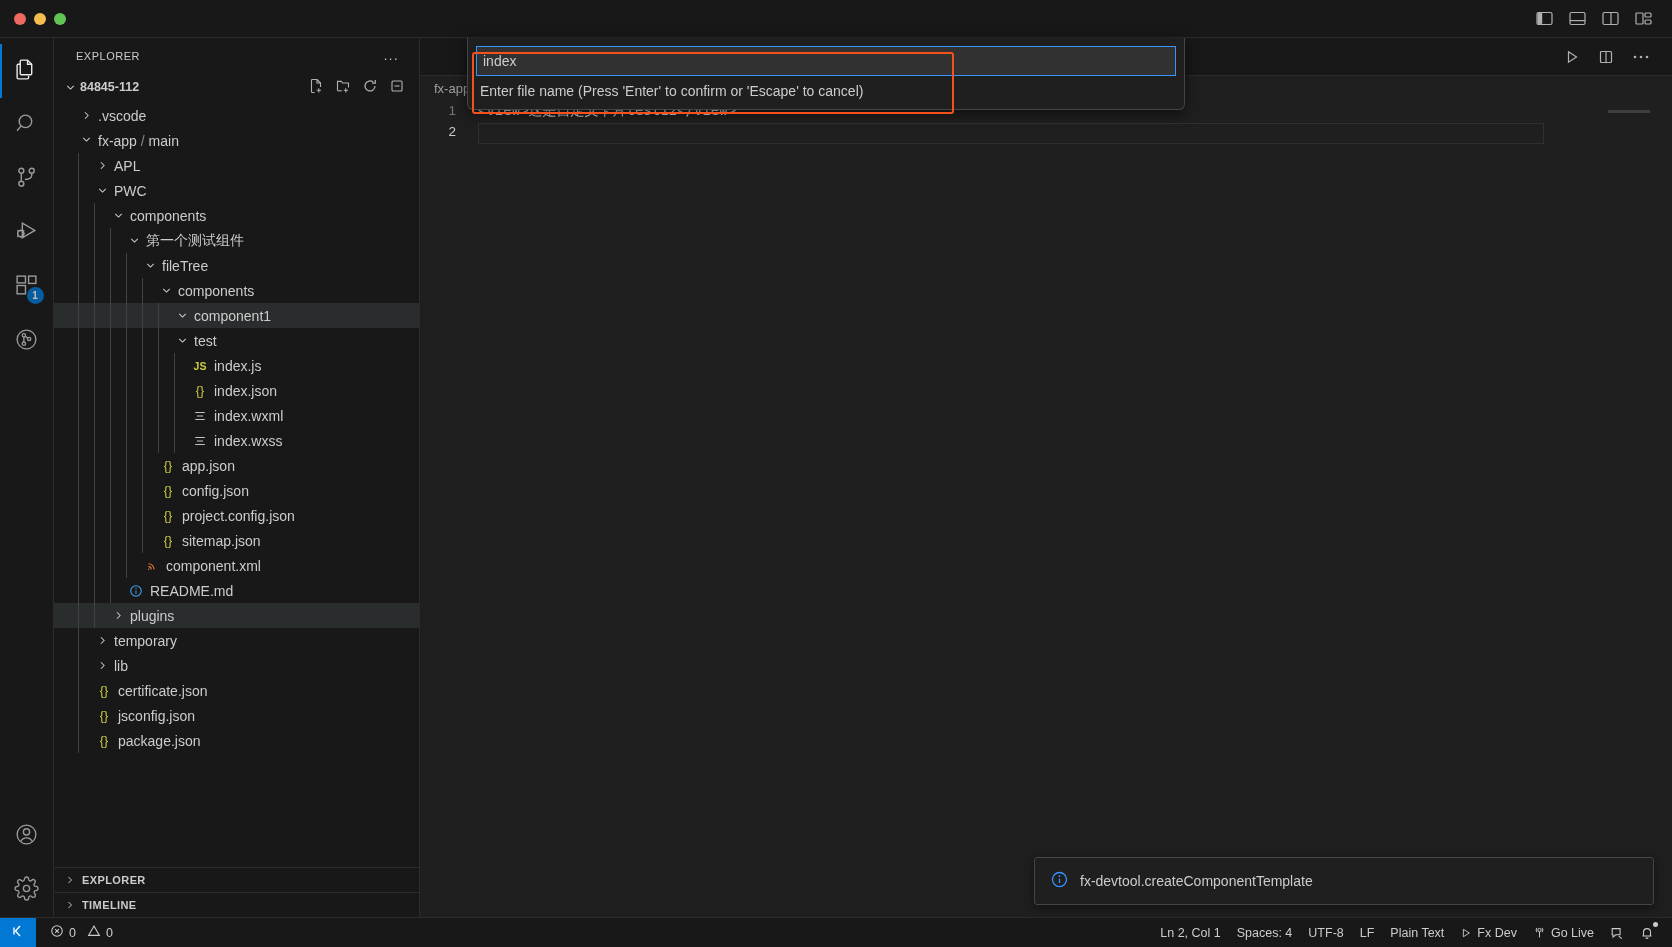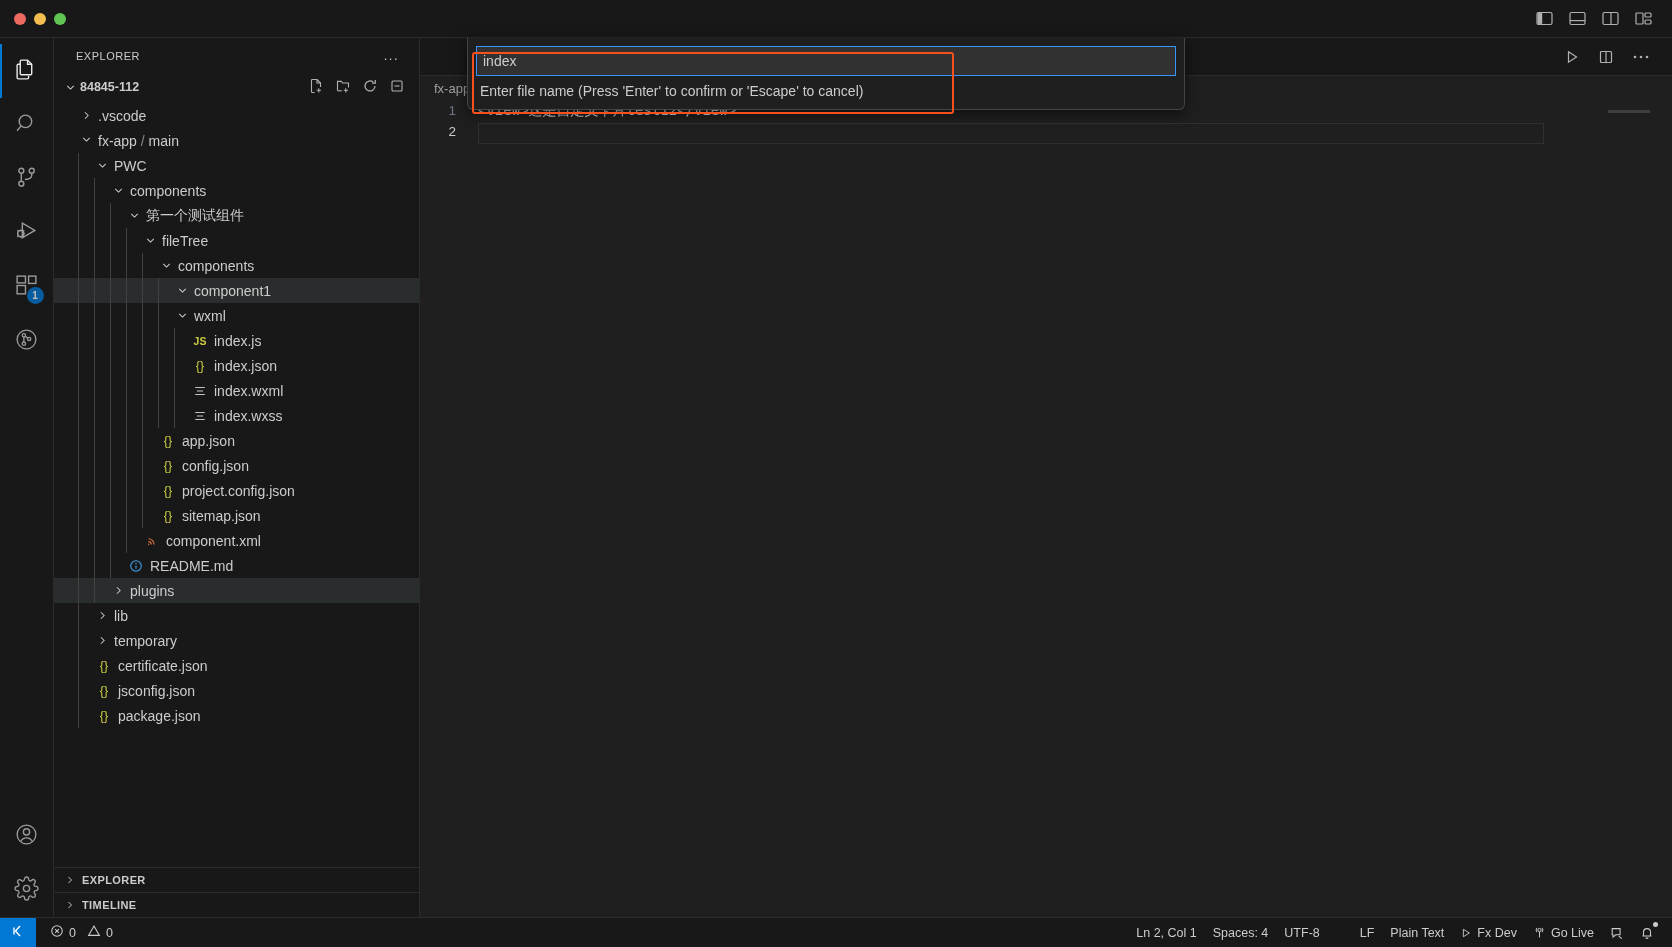--- a/index.html
+++ b/index.html
@@ -407,20 +407,31 @@
                 </svg>
               </span>
               <span style="padding-left: 4px;">fx-app<span style="color:#8b8b8b"> / </span>main</span>
             </span>
           </div>
           <div class="row">
             <span class="guide" style="left: 24px;"></span>
             <span style="display: flex; align-items: center; padding-left: 40px;">
               <span class="chev">
                 <svg width="13" height="13" viewBox="0 0 16 16" fill="none" stroke="#cccccc" stroke-width="1.25">
+                  <path d="M6 4l4 4-4 4"></path>
+                </svg>
+              </span>
+              <span style="padding-left: 4px;">APL</span>
+            </span>
+          </div>
+          <div class="row">
+            <span class="guide" style="left: 24px;"></span>
+            <span style="display: flex; align-items: center; padding-left: 40px;">
+              <span class="chev">
+                <svg width="13" height="13" viewBox="0 0 16 16" fill="none" stroke="#cccccc" stroke-width="1.25">
                   <path d="M4 6l4 4 4-4"></path>
                 </svg>
               </span>
               <span style="padding-left: 4px;">PWC</span>
             </span>
           </div>
           <div class="row">
             <span class="guide" style="left: 24px;"></span>
             <span class="guide" style="left: 40px;"></span>
             <span style="display: flex; align-items: center; padding-left: 56px;">
@@ -496,21 +507,21 @@
             <span class="guide" style="left: 56px;"></span>
             <span class="guide" style="left: 72px;"></span>
             <span class="guide" style="left: 88px;"></span>
             <span class="guide" style="left: 104px;"></span>
             <span style="display: flex; align-items: center; padding-left: 120px;">
               <span class="chev">
                 <svg width="13" height="13" viewBox="0 0 16 16" fill="none" stroke="#cccccc" stroke-width="1.25">
                   <path d="M4 6l4 4 4-4"></path>
                 </svg>
               </span>
-              <span style="padding-left: 4px;">wxml</span>
+              <span style="padding-left: 4px;">test</span>
             </span>
           </div>
           <div class="row">
             <span class="guide" style="left: 24px;"></span>
             <span class="guide" style="left: 40px;"></span>
             <span class="guide" style="left: 56px;"></span>
             <span class="guide" style="left: 72px;"></span>
             <span class="guide" style="left: 88px;"></span>
             <span class="guide" style="left: 104px;"></span>
             <span class="guide" style="left: 120px;"></span>
@@ -655,32 +666,32 @@
             </span>
           </div>
           <div class="row">
             <span class="guide" style="left: 24px;"></span>
             <span style="display: flex; align-items: center; padding-left: 40px;">
               <span class="chev">
                 <svg width="13" height="13" viewBox="0 0 16 16" fill="none" stroke="#cccccc" stroke-width="1.25">
                   <path d="M6 4l4 4-4 4"></path>
                 </svg>
               </span>
+              <span style="padding-left: 4px;">temporary</span>
+            </span>
+          </div>
+          <div class="row">
+            <span class="guide" style="left: 24px;"></span>
+            <span style="display: flex; align-items: center; padding-left: 40px;">
+              <span class="chev">
+                <svg width="13" height="13" viewBox="0 0 16 16" fill="none" stroke="#cccccc" stroke-width="1.25">
+                  <path d="M6 4l4 4-4 4"></path>
+                </svg>
+              </span>
               <span style="padding-left: 4px;">lib</span>
-            </span>
-          </div>
-          <div class="row">
-            <span class="guide" style="left: 24px;"></span>
-            <span style="display: flex; align-items: center; padding-left: 40px;">
-              <span class="chev">
-                <svg width="13" height="13" viewBox="0 0 16 16" fill="none" stroke="#cccccc" stroke-width="1.25">
-                  <path d="M6 4l4 4-4 4"></path>
-                </svg>
-              </span>
-              <span style="padding-left: 4px;">temporary</span>
             </span>
           </div>
           <div class="row">
             <span class="guide" style="left: 24px;"></span>
             <span style="display: flex; align-items: center; padding-left: 40px;">
               <span class="ficon" style="color: rgb(203, 203, 65); font-size: 12.5px;">{}</span>
               <span style="padding-left: 4px;">certificate.json</span>
             </span>
           </div>
           <div class="row">
@@ -790,20 +801,30 @@
               <span class="code-text">&lt;view&gt;这是自定义卡片test12&lt;/view&gt;</span>
             </div>
             <div class="code-line">
               <span class="ln active">2</span>
               <span class="code-text"></span>
             </div>
           </div>
         <div class="minimap-line"></div>
       </div>
 
+      <div class="toast">
+        <span>
+          <svg width="17" height="17" viewBox="0 0 16 16" fill="none" stroke="#3794ff" stroke-width="1.2">
+              <circle cx="8" cy="8" r="6.6"></circle>
+              <line x1="8" y1="7.2" x2="8" y2="11.4"></line>
+              <circle cx="8" cy="4.9" r=".85" fill="#3794ff" stroke="none"></circle>
+            </svg>
+        </span>
+        <span class="toast-text">fx-devtool.createComponentTemplate</span>
+      </div>
     </div>
 
     <div class="quickinput-wrap">
       <div class="qi-input">index</div>
       <div class="qi-message">Enter file name (Press 'Enter' to confirm or 'Escape' to cancel)</div>
     </div>
     <div class="qi-highlight"></div>
 
   </div>
 
@@ -837,21 +858,21 @@
     <div class="sb-right" id="status-right">
         <div class="sb-item" style="position: relative;">
           <span>Ln 2, Col 1</span>
         </div>
         <div class="sb-item" style="position: relative;">
           <span>Spaces: 4</span>
         </div>
         <div class="sb-item" style="position: relative;">
           <span>UTF-8</span>
         </div>
-        <div class="sb-item" style="position: relative; margin-left: 24px;">
+        <div class="sb-item" style="position: relative;">
           <span>LF</span>
         </div>
         <div class="sb-item" style="position: relative;">
           <span>Plain Text</span>
         </div>
         <div class="sb-item" style="position: relative;">
           <span style="display: inline-flex;">
             <svg width="12" height="12" viewBox="0 0 16 16" fill="none" stroke="#cccccc" stroke-width="1.2">
               <path d="M4.5 3l8 5-8 5z"></path>
             </svg>

